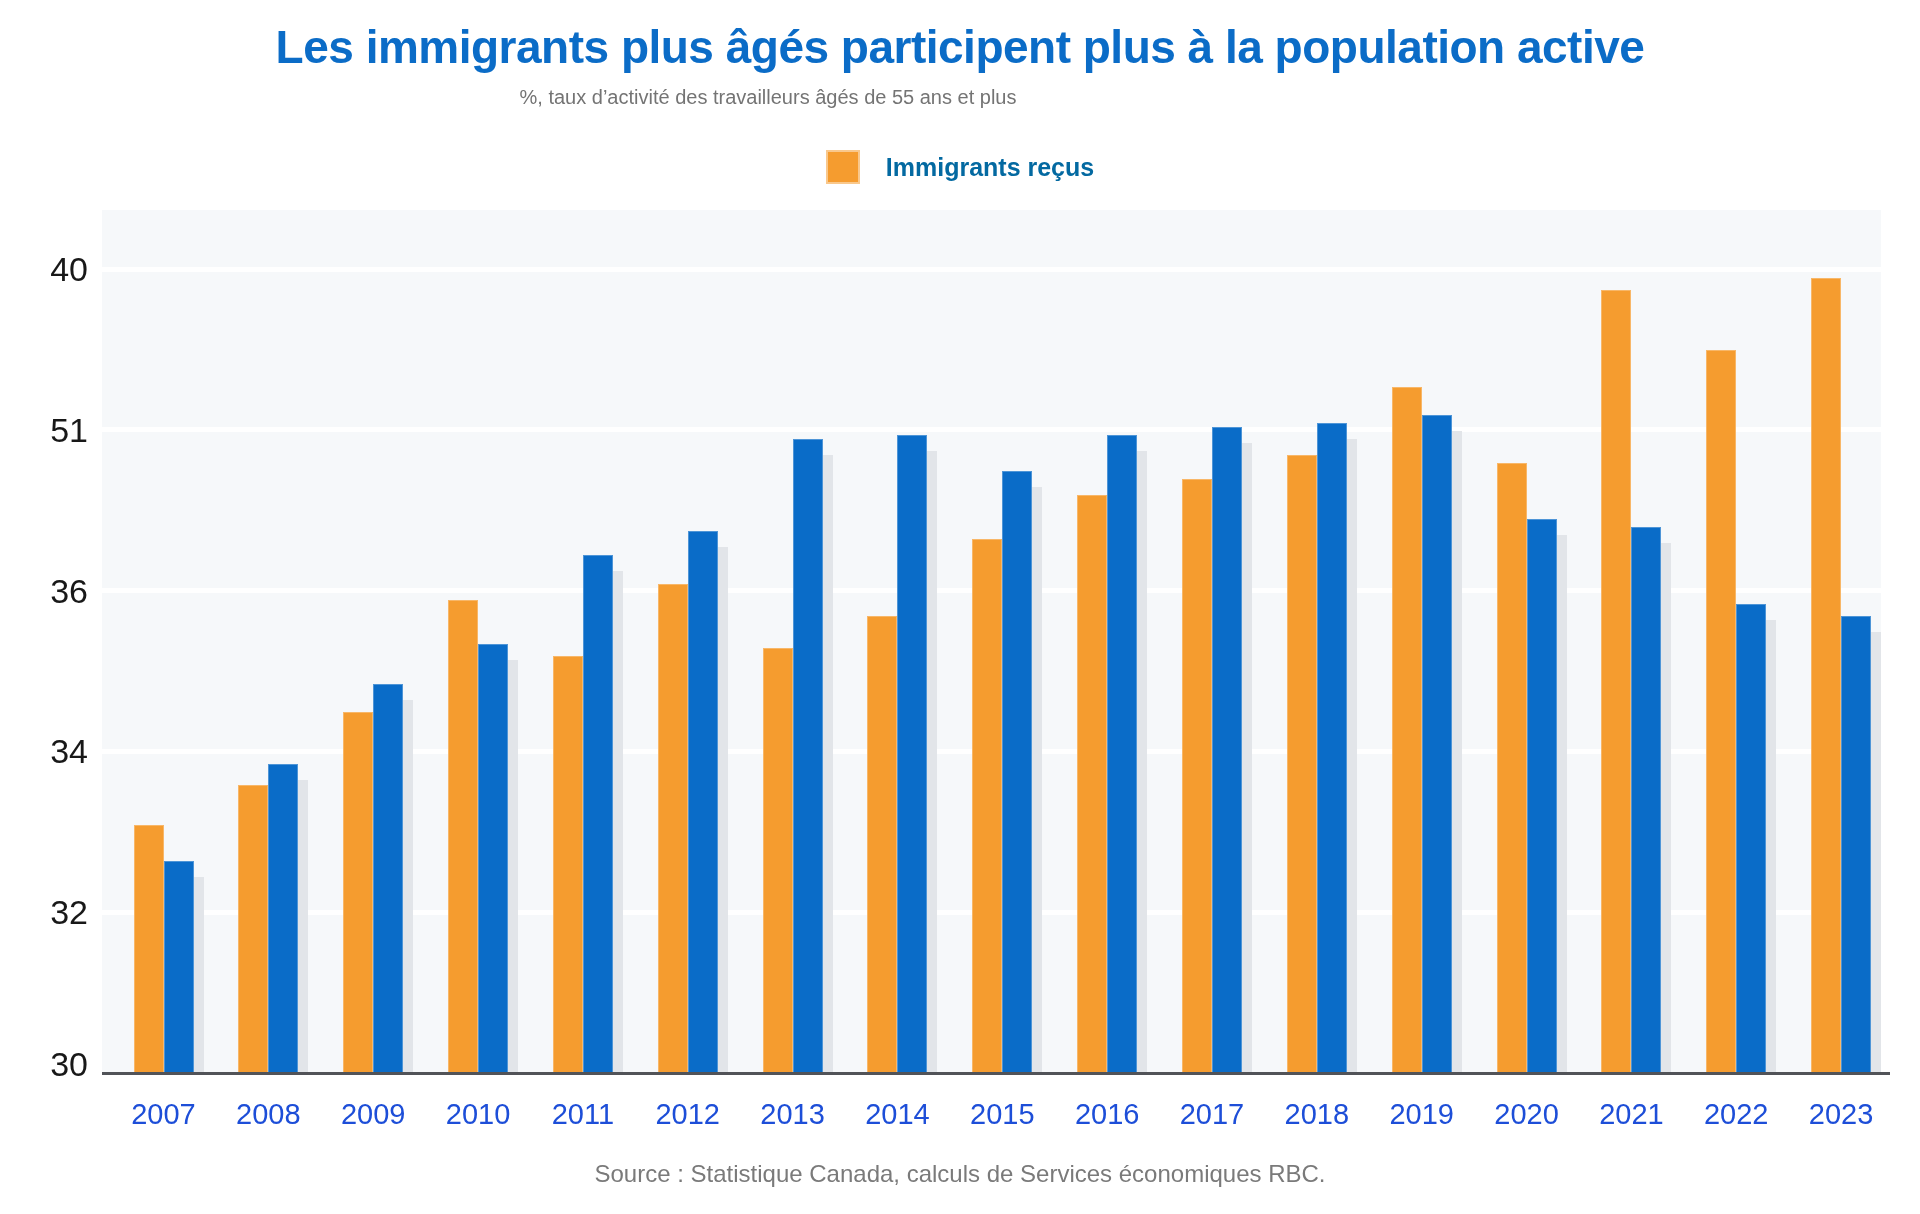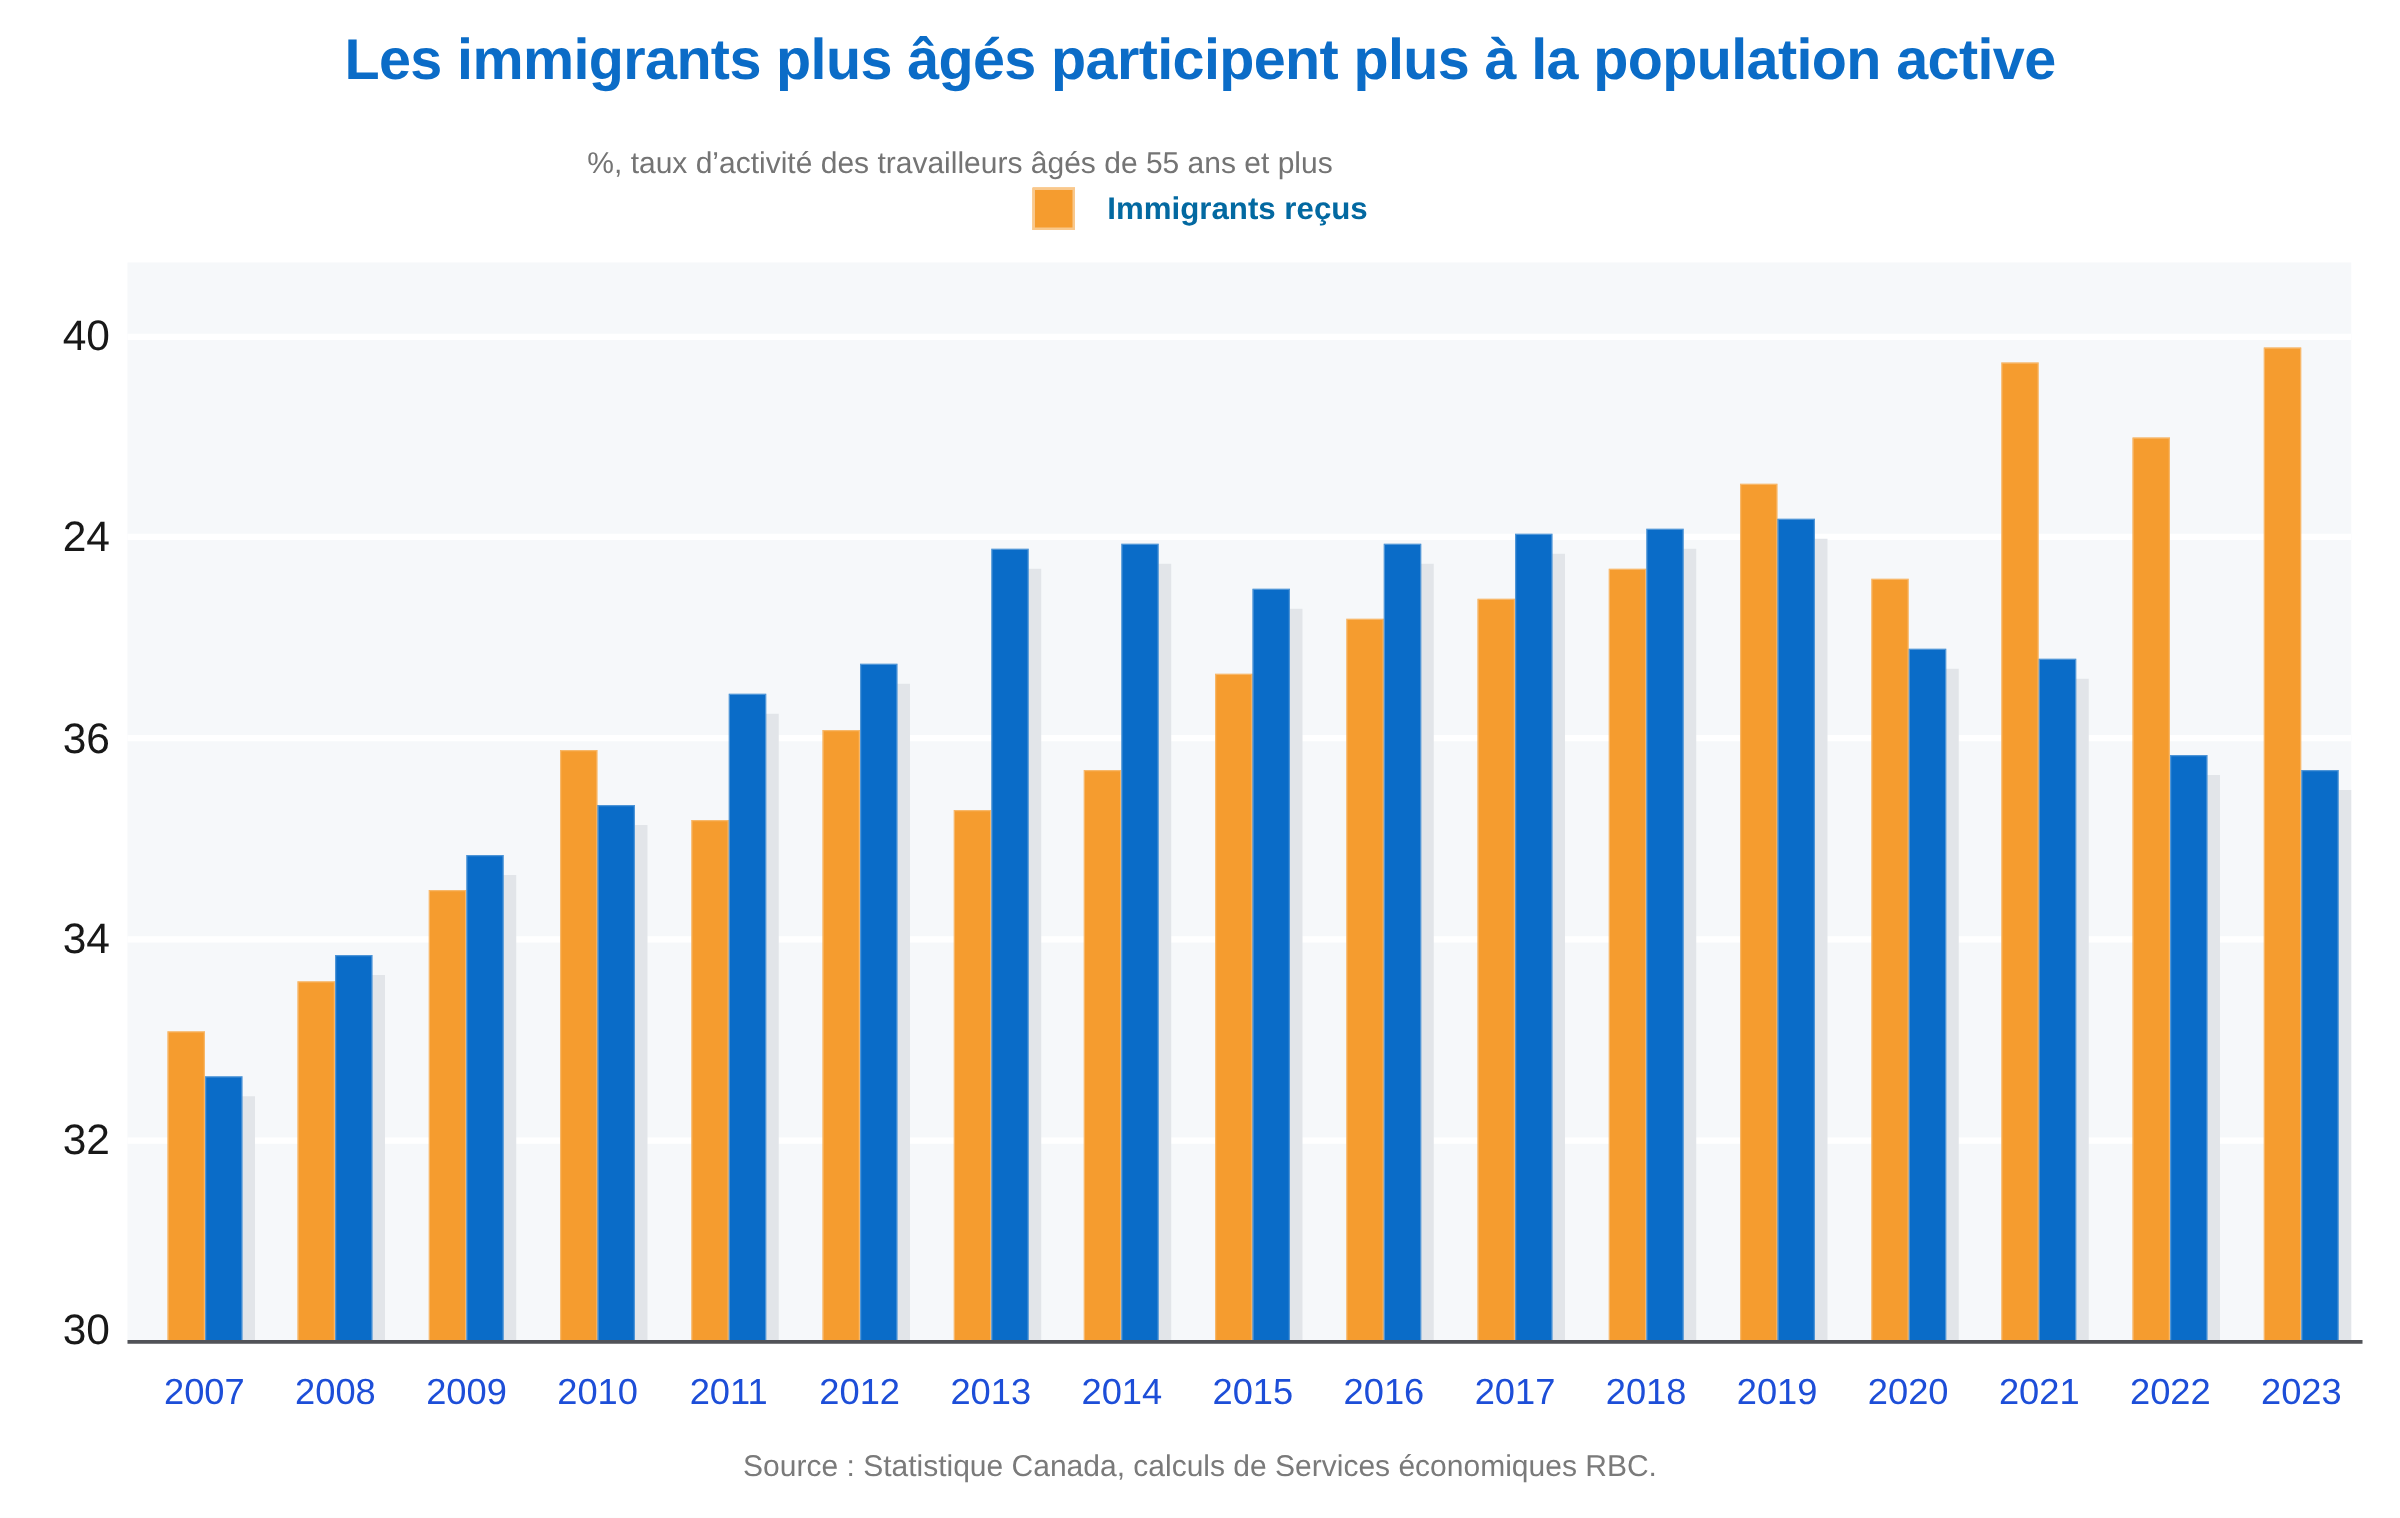--- a/index.html
+++ b/index.html
@@ -5,21 +5,21 @@
   * { margin: 0; padding: 0; box-sizing: border-box; }
   html, body { width: 1920px; height: 1214px; background: #ffffff; overflow: hidden; }
   body { font-family: "Liberation Sans", sans-serif; position: relative; }
 
   .title {
     position: absolute; top: 20px; left: 0; width: 1920px;
     text-align: center; font-size: 46px; font-weight: bold; letter-spacing: -0.5px;
   }
   .subtitle {
     position: absolute; top: 86px; left: 0; width: 1536px;
-    text-align: center; font-size: 24px; color: #747474; margin-top: 31px;
+    text-align: center; font-size: 20px; color: #747474;
   }
   .legend {
     position: absolute; top: 150px; left: 0; width: 1920px;
     display: flex; justify-content: center; align-items: center; gap: 64px;
   }
   .legend-item { display: flex; align-items: center; gap: 26px; cursor: pointer; }
   .legend-swatch { width: 34px; height: 34px; box-shadow: inset 0 0 0 2px rgba(255,255,255,0.45); }
   .legend-label { font-size: 25px; font-weight: bold; color: #0369a1; }
 
   .plot-bg { position: absolute; }
@@ -105,21 +105,21 @@
       <div class="bar" style="left: 1604.25px; height: 723.6px; background: rgb(245, 156, 47);"></div>
       <div class="bar" style="left: 1634.25px; height: 470.34px; background: rgb(10, 108, 200);"></div>
       <div class="bar bar-shadow" style="left: 1747.1px; height: 442.28px; background: rgb(226, 229, 233);"></div>
       <div class="bar" style="left: 1709.1px; height: 795.96px; background: rgb(245, 156, 47);"></div>
       <div class="bar" style="left: 1739.1px; height: 458.28px; background: rgb(10, 108, 200);"></div>
     </div>
     <div class="y-label" style="top: 1042px;">30</div>
     <div class="y-label" style="top: 890.2px; text-align: right;">32</div>
     <div class="y-label" style="top: 729.4px;">34</div>
     <div class="y-label" style="top: 568.6px;">36</div>
-    <div class="y-label" style="top: 407.8px;">24</div>
+    <div class="y-label" style="top: 407.8px;">51</div>
     <div class="y-label" style="top: 247px;">40</div>
     <div class="x-label" style="left: 103.5px; top: 1098px;">2007</div>
     <div class="x-label" style="left: 208.35px; top: 1098px;">2008</div>
     <div class="x-label" style="left: 313.2px; top: 1098px;">2009</div>
     <div class="x-label" style="left: 418.05px; top: 1098px;">2010</div>
     <div class="x-label" style="left: 522.9px; top: 1098px;">2011</div>
     <div class="x-label" style="left: 627.75px; top: 1098px;">2012</div>
     <div class="x-label" style="left: 732.6px; top: 1098px;">2013</div>
     <div class="x-label" style="left: 837.45px; top: 1098px;">2014</div>
     <div class="x-label" style="left: 942.3px; top: 1098px;">2015</div>

